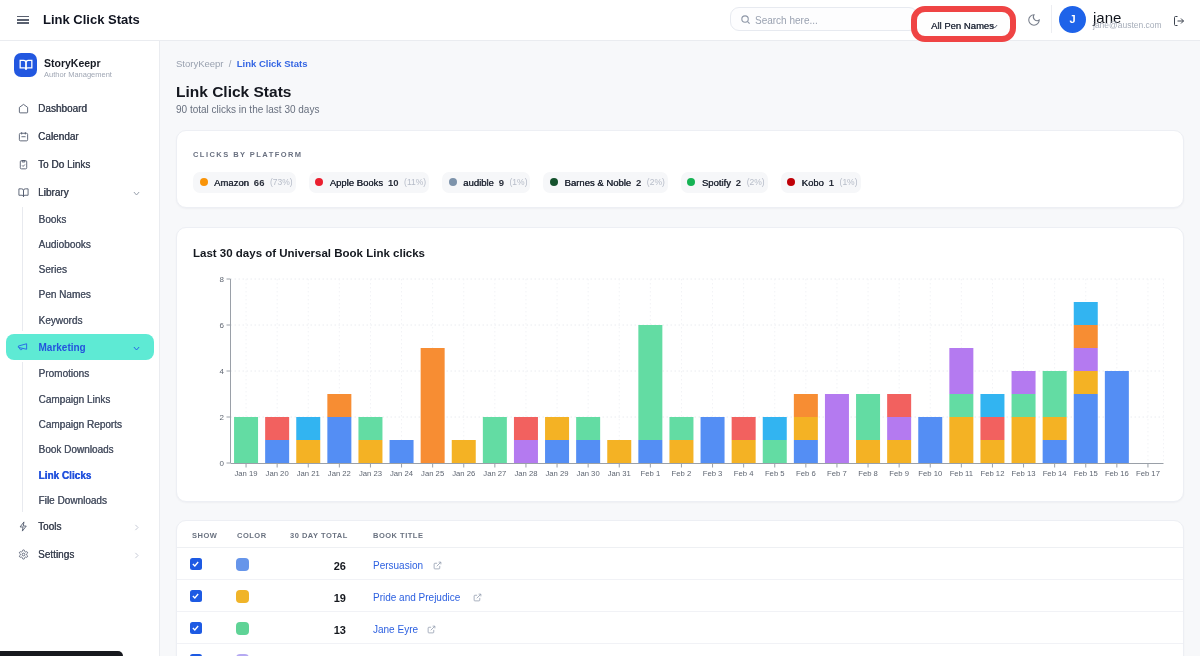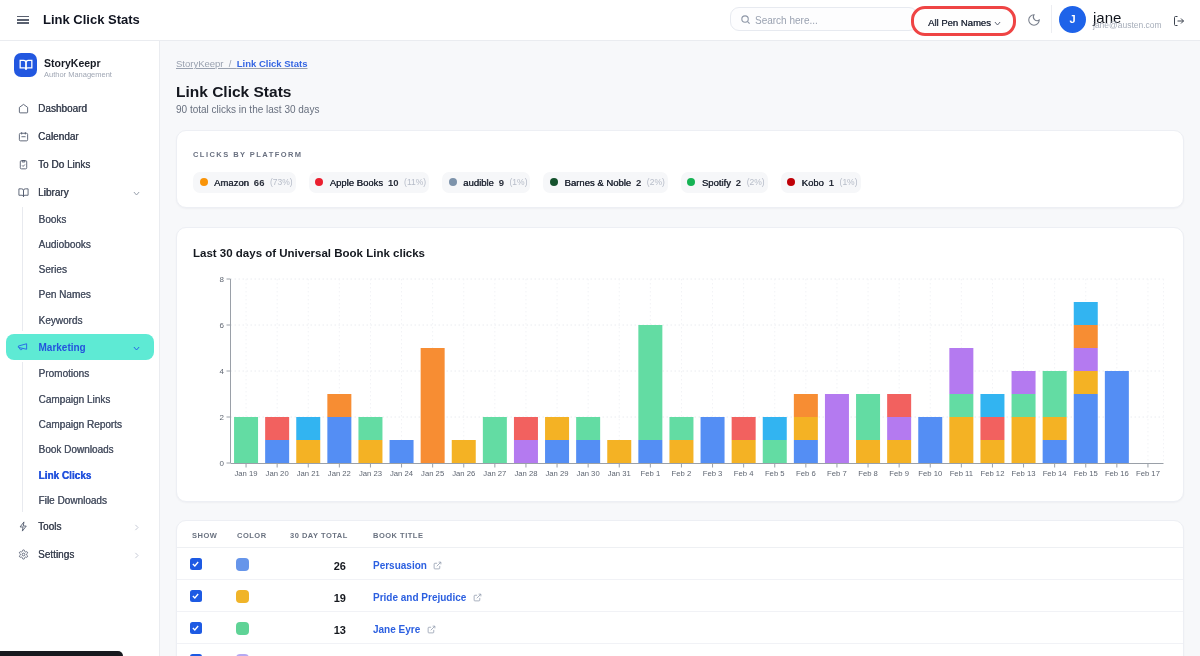--- a/index.html
+++ b/index.html
@@ -6,21 +6,21 @@
 html,body { width:1200px; height:656px; overflow:hidden; }
 body { font-family:"Liberation Sans", sans-serif; background:#f7f8fa; position:relative; }
 
 .topbar { position:absolute; left:0; top:0; width:1200px; height:41px; background:#fff; border-bottom:1px solid #eaecf0; z-index:5; }
 .burger { position:absolute; left:17px; top:16px; width:11.5px; }
 .burger div { height:1.4px; background:#5a6170; margin-bottom:1.8px; }
 .tb-title { position:absolute; left:43px; top:12px; font-size:13px; font-weight:bold; color:#101420; }
 .search { position:absolute; left:730px; top:7px; width:188px; height:24px; border:1px solid #e7eaf0; border-radius:9px; background:#fdfdfe; }
 .search svg { position:absolute; left:9px; top:6px; }
 .search span { position:absolute; left:24px; top:6.5px; font-size:10px; color:#9aa2b1; }
-.penpill { position:absolute; left:911px; top:6px; width:105px; height:30px; border:3px solid #ef4444; border-radius:14px; background:#fefefe; }
+.penpill { position:absolute; left:911px; top:6px; width:105px; height:36px; border:6px solid #ef4444; border-radius:14px; background:#fefefe; }
 .penpill span { position:absolute; left:14px; top:8px; font-size:9.5px; color:#2a3140; text-shadow:0.3px 0 0 currentColor; }
 .penpill svg { position:absolute; right:11px; top:9.5px; }
 .moon { position:absolute; left:1027px; top:13px; }
 .tbdiv { position:absolute; left:1051px; top:5px; width:1px; height:28px; background:#ecedf1; }
 .avatar { position:absolute; left:1059px; top:6px; width:27px; height:27px; border-radius:50%; background:#1e63e9; color:#fff; font-size:11px; font-weight:bold; text-align:center; line-height:27px; }
 .uname { position:absolute; left:1093px; top:8.5px; font-size:15px; font-weight:normal; color:#10141c; }
 .umail { position:absolute; left:1093px; top:20px; font-size:8.5px; color:#a7aeba; }
 .logout { position:absolute; left:1172.5px; top:15px; }
 
 .sidebar { position:absolute; left:0; top:41px; width:160px; height:615px; background:#fff; border-right:1px solid #eaecf0; z-index:4; }
@@ -38,21 +38,21 @@
 .rail { position:absolute; left:22px; top:1px; bottom:1px; width:1px; background:#e8eaef; }
 .si { position:relative; height:25.3px;padding-left:44px; }
 .si .t { position:absolute; left:38.5px; top:7.5px; font-size:10px; color:#4c5465; text-shadow:0.3px 0 0 currentColor; }
 .mkt { position:relative; height:26px; margin:1.5px 6px 1px 6px; background:#5eead4; border-radius:8px; }
 .mkt svg { position:absolute; left:11px; top:7.5px; color:#2563e8; }
 .mkt .t { position:absolute; left:32.5px; top:8px; font-size:10px; color:#2453dd; font-weight:bold; }
 .mkt .chev { position:absolute; left:auto; right:13px; top:10px; color:#2563e8; }
 .blue-item { color:#2453dd !important; font-weight:bold !important; }
 .blackbar { position:absolute; left:0; top:651px; width:123px; height:5px; background:#17191e; border-radius:0 6px 0 0; z-index:9; }
 
-.bc { position:absolute; left:176px; top:58px; font-size:9.5px; color:#99a1af;text-decoration:underline; }
+.bc { position:absolute; left:176px; top:58px; font-size:9.5px; color:#99a1af; }
 .bc b { color:#3566e3; font-weight:bold; }
 .h1 { position:absolute; left:176px; top:83px; font-size:15.5px; font-weight:bold; color:#14171f; }
 .subt { position:absolute; left:176px; top:104px; font-size:10px; color:#68707f; }
 .card { position:absolute; background:#fff; border:1px solid #edeff4; border-radius:10px; box-shadow:0 1px 2px rgba(20,24,40,.04); }
 .card1 { left:176px; top:130px; width:1008px; height:78px; }
 .c1label { position:absolute; left:16px; top:18.5px; font-size:7.5px; font-weight:bold; letter-spacing:1.45px; color:#697080; }
 .pills { position:absolute; left:16px; top:40.5px; display:flex; gap:13px; }
 .pill { display:flex; align-items:center; height:21px; padding:0 3px 0 6.5px; background:#f6f7f9; border-radius:7px; font-size:9.5px; white-space:nowrap; }
 .pill .dot { width:8px; height:8px; border-radius:50%; margin-right:6.5px; }
 .pill .nm { color:#232936; text-shadow:0.35px 0 0 currentColor; }
@@ -61,21 +61,21 @@
 .card2 { left:176px; top:227px; width:1008px; height:275px; }
 .c2title { position:absolute; left:16px; top:18.5px; font-size:11.5px; font-weight:bold; color:#14181f; }
 .card3 { left:176px; top:520px; width:1008px; height:200px; }
 .thead { position:absolute; left:0; top:0; width:100%; height:27px; border-bottom:1px solid #eef0f3; }
 .thead span { position:absolute; top:10px; font-size:7.5px; font-weight:bold; letter-spacing:.5px; color:#6a7280; }
 .trow { position:absolute; left:0; width:100%; height:32px; border-bottom:1px solid #f1f2f6; }
 .cb { position:absolute; left:13px; top:10.3px; width:11.5px; height:11.5px; background:#1d5ae3; border-radius:2.5px; }
 .cb svg { position:absolute; left:1.2px; top:1.7px; }
 .sw { position:absolute; left:59px; top:10.3px; width:13px; height:13px; border-radius:4px; }
 .num { position:absolute; left:100px; top:11.5px; width:69px; text-align:right; font-size:11px; font-weight:bold; color:#15181e; }
-.bt { position:absolute; left:196px; top:12px; font-size:10px; font-weight:bold; color:#2b5fe0; }
+.bt { position:absolute; left:196px; top:12px; font-size:10px; font-weight:normal; color:#2b5fe0; }
 .ext { position:absolute; top:12.5px; color:#98a1b3; }
 </style>
 </head>
 <body>
 
 <div class="topbar">
   <div class="burger">
       <div></div>
       <div></div>
       <div style="margin:0"></div>

